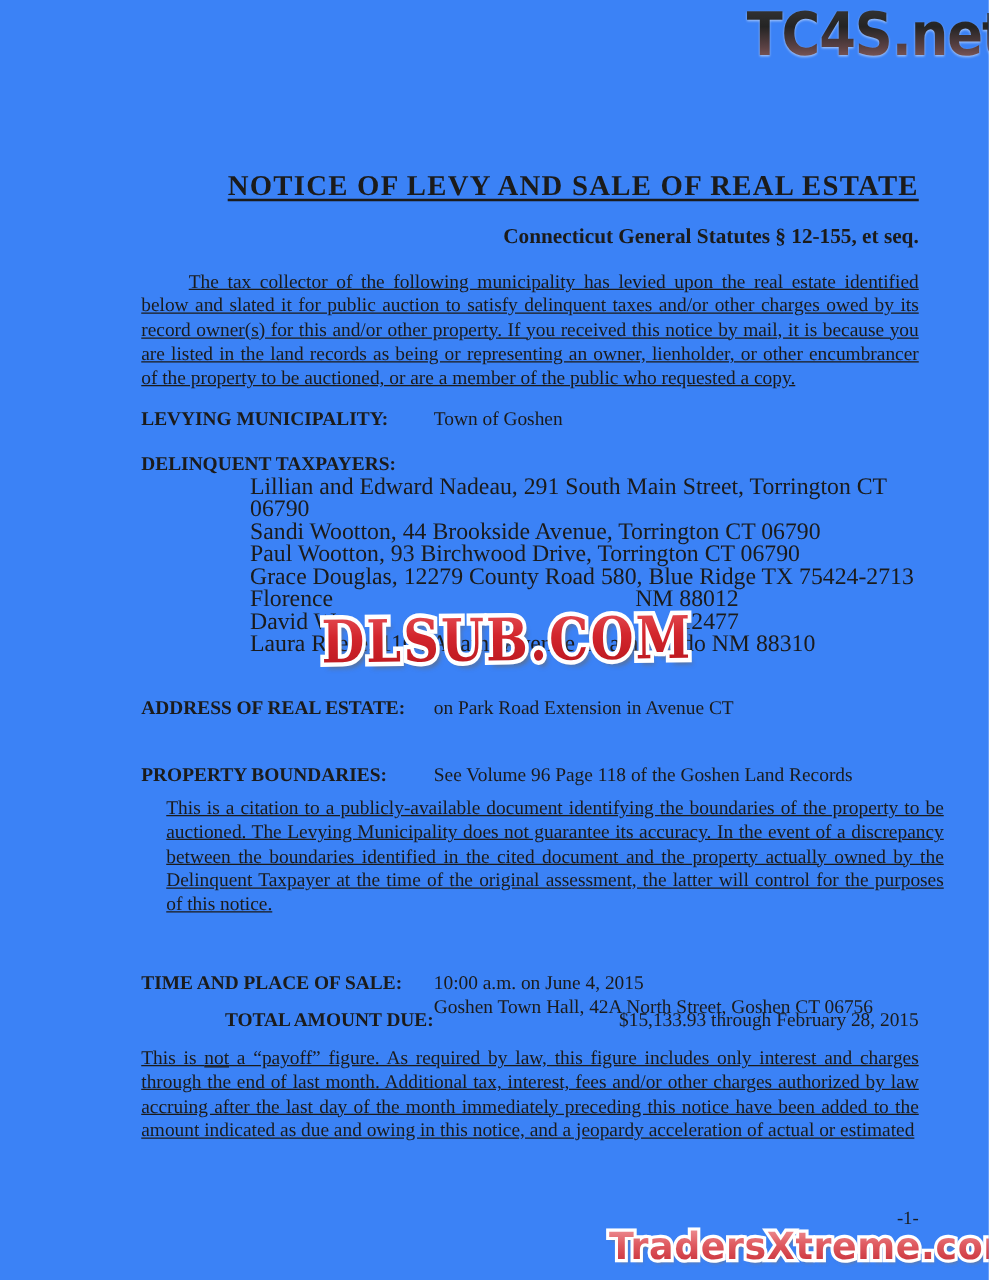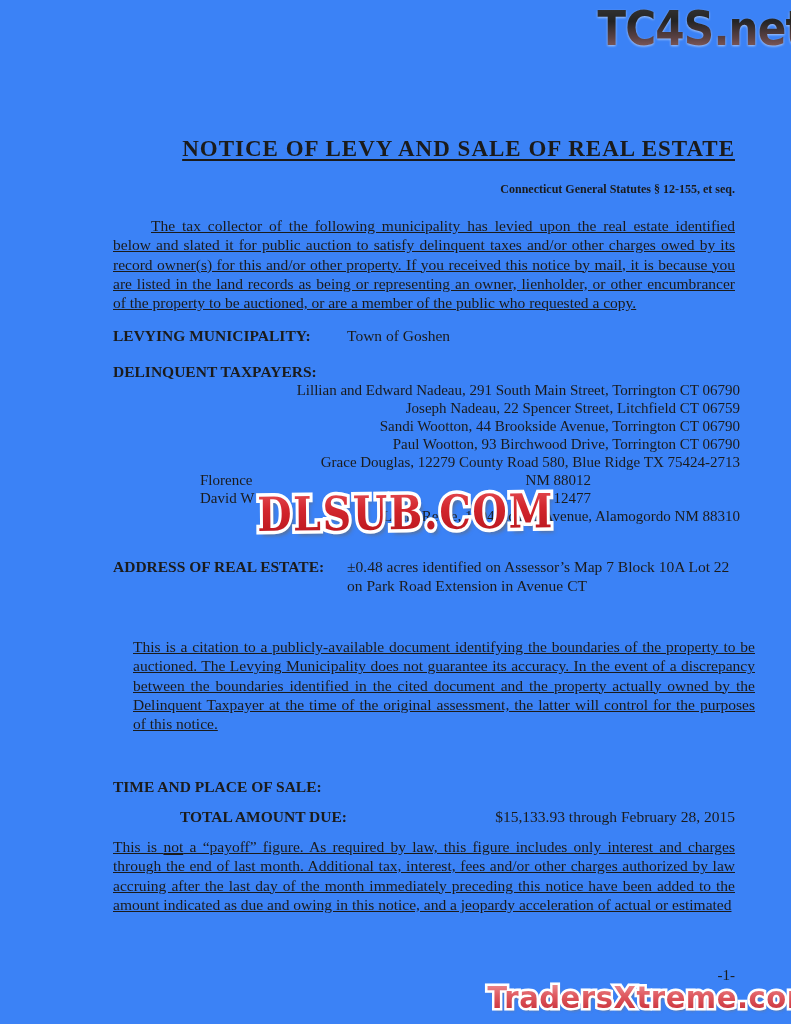--- a/index.html
+++ b/index.html
@@ -9,30 +9,30 @@
   }
   .abs{position:absolute;left:113px;width:622px;}
   .center{text-align:right;}
   .justify{text-align:justify;}
   .doc-title{
     top:136px;font-size:23px;font-weight:bold;letter-spacing:1px;line-height:26px;
   }
   .doc-title .u-title{
     text-decoration:underline;text-decoration-thickness:2.2px;text-underline-offset:3px;
   }
-  .doc-subtitle{top:179px;font-size:12px;font-weight:bold;line-height:20px;}
+  .doc-subtitle{top:179px;font-size:17px;font-weight:bold;line-height:20px;}
   .para{font-size:15.5px;line-height:19.3px;text-decoration:underline;}
   .para-indent{text-indent:38px;}
   #para-intro{top:216px;}
   .fieldrow{display:flex;font-size:15.5px;line-height:18.5px;}
   .fieldlabel{flex:0 0 234px;font-weight:bold;}
   .fieldvalue{flex:1 1 auto;}
   #row-levying{top:327px;}
   #label-delinquent{top:363px;font-size:15.5px;font-weight:bold;line-height:18px;}
-  #taxpayer-list{top:381px;left:200px;width:540px;font-size:15px;line-height:18px;text-align:right;}
+  #taxpayer-list{top:381px;left:200px;width:540px;font-size:19px;line-height:18px;}
   .tp-split{display:flex;justify-content:space-between;width:391px;}
   #row-address{top:558px;}
   #row-boundaries{top:612px;}
   #para-boundaries{top:637px;margin-left:20px;}
   #row-time{top:778px;}
   #row-total{top:808px;text-align:right;}
   #para-amount{top:837px;}
   .u-word{text-decoration:underline;text-underline-offset:2px;}
   #page-number{top:967px;font-size:15px;}
 
@@ -97,21 +97,20 @@
 
   <div class="abs" id="label-delinquent">DELINQUENT TAXPAYERS:</div>
 
   <div class="abs fieldrow" id="row-levying">
     <span class="fieldlabel">LEVYING MUNICIPALITY:</span>
     <span class="fieldvalue">Town of Goshen</span>
   </div>
 
   <div style="position:absolute;" id="taxpayer-list">
     <div>Lillian and Edward Nadeau, 291 South Main Street, Torrington CT 06790</div>
-    <div>Joseph Nadeau, 22 Spencer Street, Litchfield CT 06759</div>
     <div>Sandi Wootton, 44 Brookside Avenue, Torrington CT 06790</div>
     <div>Paul Wootton, 93 Birchwood Drive, Torrington CT 06790</div>
     <div>Grace Douglas, 12279 County Road 580, Blue Ridge TX 75424-2713</div>
     <div class="tp-split">
       <span>Florence</span>
       <span>NM 88012</span>
     </div>
     <div class="tp-split">
       <span>David W</span>
       <span>12477</span>
@@ -120,30 +119,37 @@
   </div>
 
   <div class="stamp-wrap wm" id="wm-dlsub">
     <span class="stamp-back">DLSUB.COM</span>
     <span class="stamp-front">DLSUB.COM</span>
   </div>
 
   <div class="abs fieldrow" id="row-address">
     <span class="fieldlabel">ADDRESS OF REAL ESTATE:</span>
     <span class="fieldvalue">
-      <span style="display:block">±0.48 acres identified on Assessor’s Map 7 Block 10A Lot 22</span>
       <span style="display:block">on Park Road Extension in Avenue CT</span>
     </span>
   </div>
 
+  <div class="abs fieldrow" id="row-boundaries">
+    <span class="fieldlabel">PROPERTY BOUNDARIES:</span>
+    <span class="fieldvalue">See Volume 96 Page 118 of the Goshen Land Records</span>
+  </div>
 
   <div class="abs para justify" id="para-boundaries">This is a citation to a publicly-available document identifying the boundaries of the property to be auctioned.  The Levying Municipality does not guarantee its accuracy.  In the event of a discrepancy between the boundaries identified in the cited document and the property actually owned by the Delinquent Taxpayer at the time of the original assessment, the latter will control for the purposes of this notice.</div>
 
   <div class="abs fieldrow" id="row-time">
     <span class="fieldlabel">TIME AND PLACE OF SALE:</span>
+    <span class="fieldvalue">
+      <span style="display:block">10:00 a.m. on June 4, 2015</span>
+      <span style="display:block">Goshen Town Hall, 42A North Street, Goshen CT 06756</span>
+    </span>
   </div>
 
   <div class="abs fieldrow" id="row-total">
     <span class="fieldlabel">TOTAL AMOUNT DUE:</span>
     <span class="fieldvalue">$15,133.93 through February 28, 2015</span>
   </div>
 
   <div class="abs para justify" id="para-amount">
     <span>This is </span><span class="u-word">not</span><span> a “payoff” figure.  As required by law, this figure includes only interest and charges through the end of last month.  Additional tax, interest, fees and/or other charges authorized by law accruing after the last day of the month immediately preceding this notice have been added to the amount indicated as due and owing in this notice, and a jeopardy acceleration of actual or estimated</span>
   </div>

